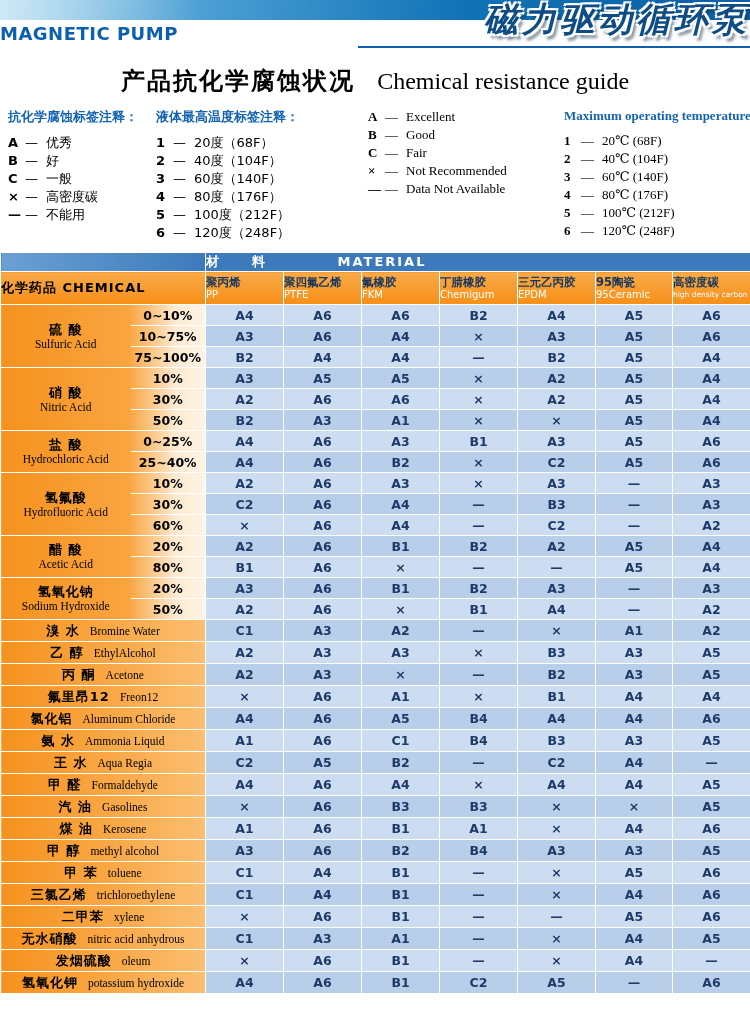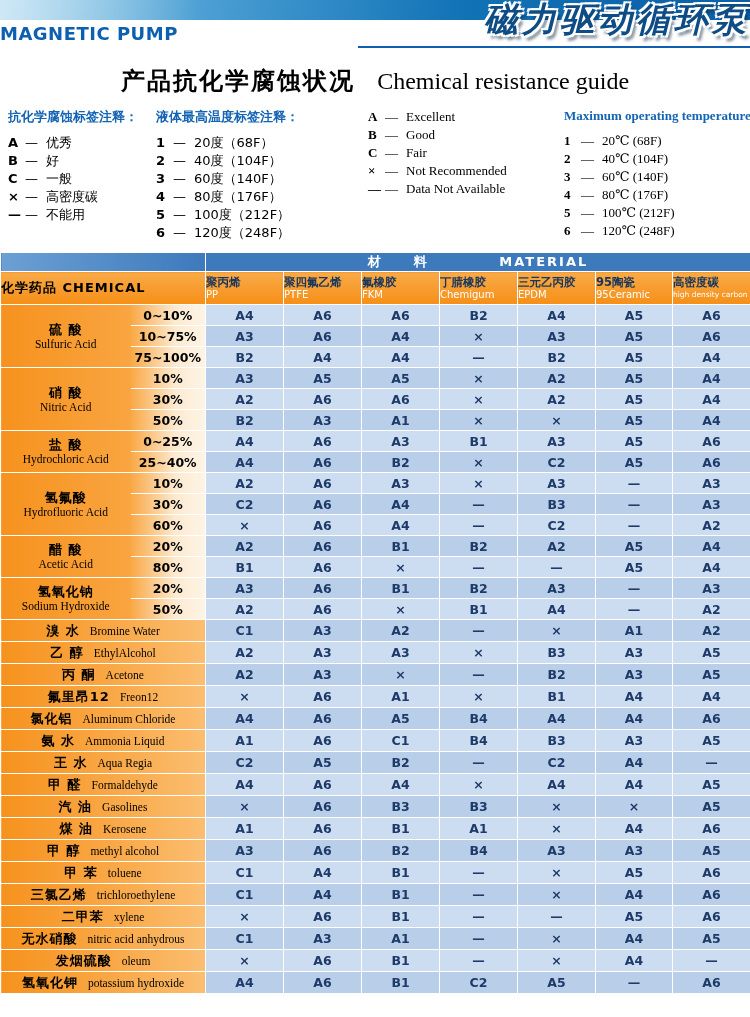--- a/index.html
+++ b/index.html
@@ -42,21 +42,21 @@
   .legend-item .sym{min-width:15px;font-weight:bold;color:#000}
   .legend-item .dash{margin:0 8px 0 2px;color:#000}
   .legend-item .lab{color:#000}
 
   
   .chem-table{border-collapse:collapse;table-layout:fixed;width:750px;margin-top:10px}
   .chem-table td{border:1.5px solid #fff;overflow:hidden;padding:0}
 
   .band-row td{height:18px;background:#3d7abc}
   .band-left{background:linear-gradient(90deg,#6ba0d3,#3d7abc) !important}
-  .band-title{color:#fff;font-weight:bold;font-size:13px;text-align:center;vertical-align:middle}
+  .band-title{color:#fff;font-weight:bold;font-size:13px;text-align:left;vertical-align:middle}
   .band-zh{letter-spacing:10px;margin-right:58px}
   .band-en{letter-spacing:2px}
 
   .mat-heads td{background:linear-gradient(180deg,#f8aa48,#f68f17);height:32px;
     text-align:left;vertical-align:middle}
   .chem-head{font-size:13px;font-weight:bold;color:#000;letter-spacing:1px}
   .mat-zh{font-size:11.5px;font-weight:bold;color:#17365d;line-height:14px}
   .mat-en{font-size:10px;color:#fff;line-height:12px;white-space:nowrap}
   .mat-en.tiny{font-size:7.5px}
 

